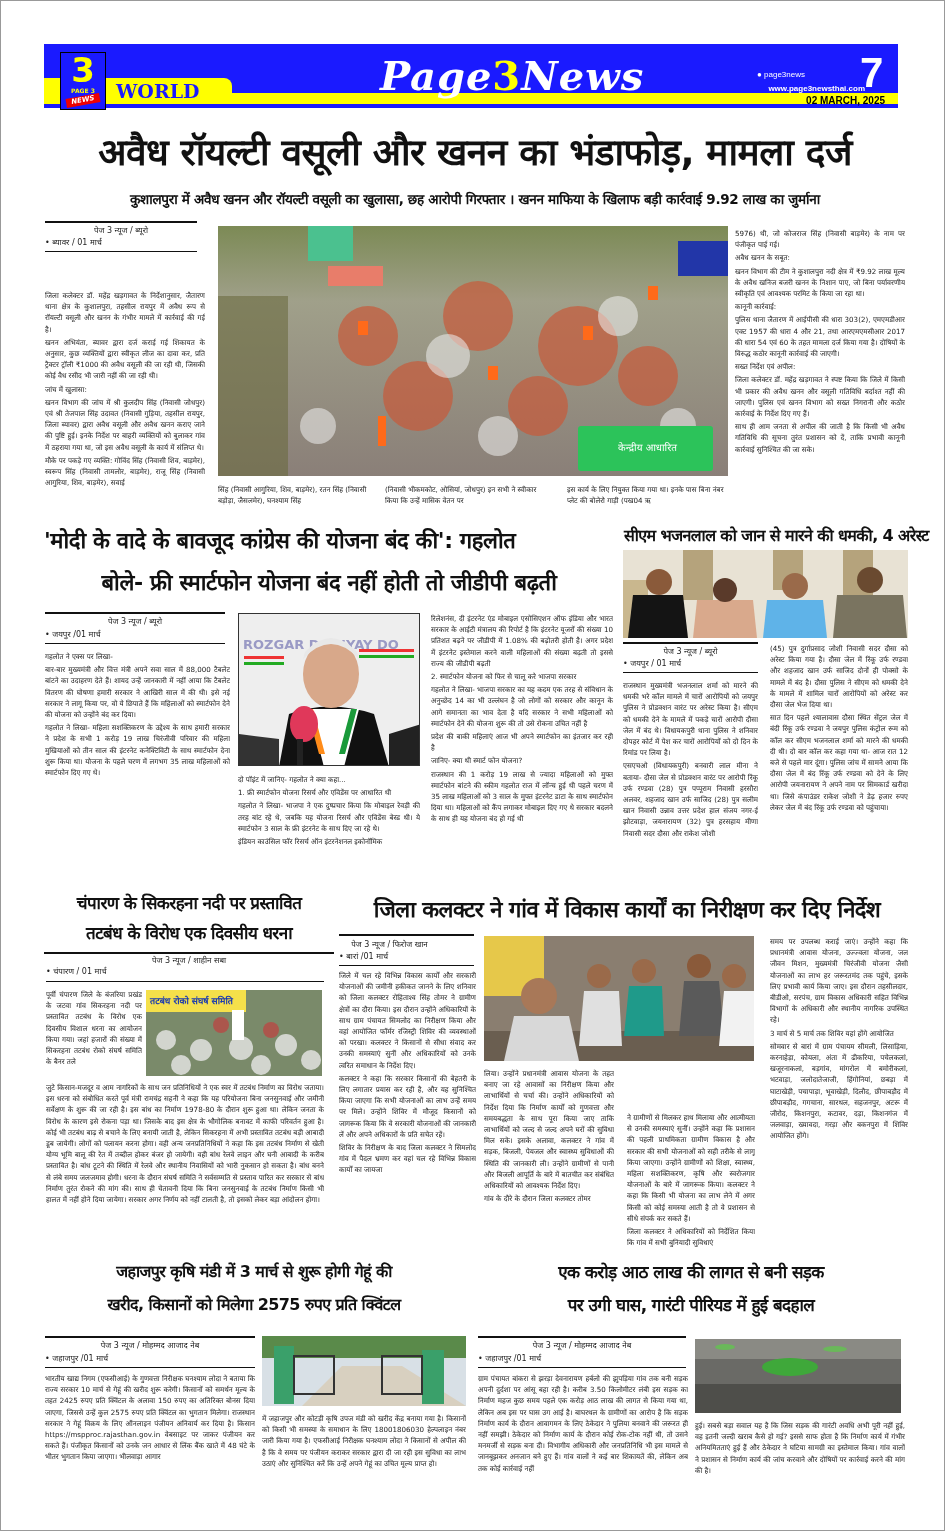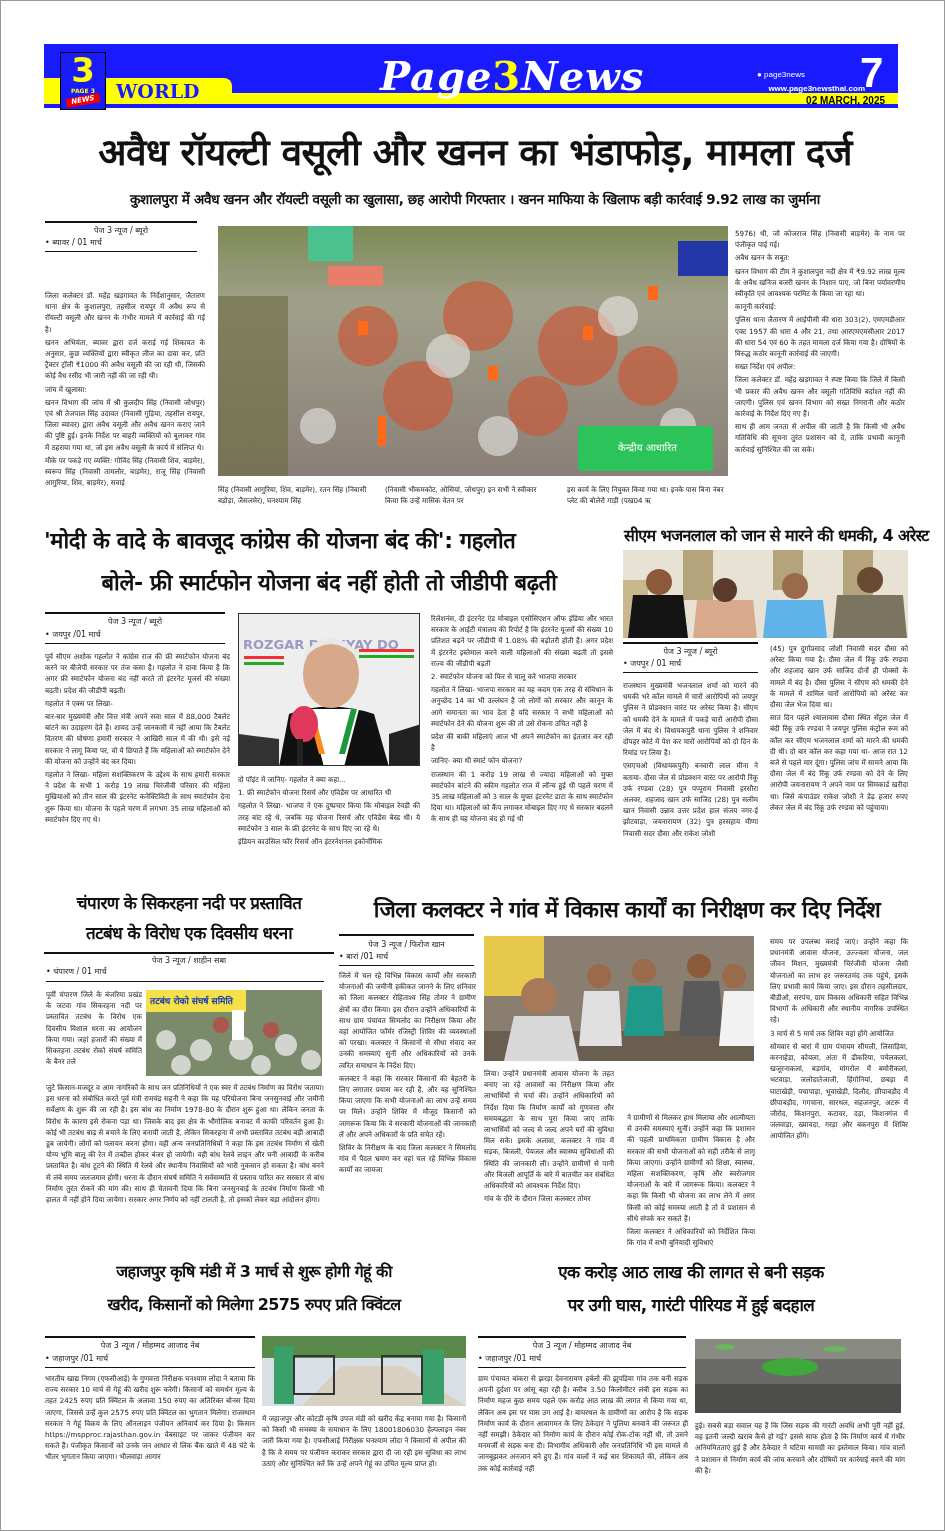--- a/index.html
+++ b/index.html
@@ -127,21 +127,20 @@
 </div>
 
 <div class="abs h1" style="left:44px;top:524px;width:570px;font-size:22px;line-height:34px;letter-spacing:-0.4px;">'मोदी के वादे के बावजूद कांग्रेस की योजना बंद की': गहलोत</div>
 <div class="abs h1" style="left:44px;top:566px;width:570px;text-align:center;font-size:22px;line-height:34px;letter-spacing:-0.4px;">बोले- फ्री स्मार्टफोन योजना बंद नहीं होती तो जीडीपी बढ़ती</div>
 
 <div class="abs rule" style="left:45px;top:612px;width:180px;"></div>
 <div class="abs byline" style="left:45px;top:616px;width:180px;">पेज 3 न्यूज / ब्यूरो</div>
 <div class="abs dateline" style="left:45px;top:629px;width:180px;">जयपुर  /01 मार्च</div>
 <div class="abs rule" style="left:45px;top:643px;width:180px;height:1px;"></div>
 <div class="abs body-text" style="left:45px;top:651px;width:185px;height:222px;">
-  <p>पूर्व सीएम अशोक गहलोत ने कांग्रेस राज की फ्री स्मार्टफोन योजना बंद करने पर बीजेपी सरकार पर तंज कसा है। गहलोत ने दावा किया है कि अगर फ्री स्मार्टफोन योजना बंद नहीं करते तो इंटरनेट यूजर्स की संख्या बढ़ती। प्रदेश की जीडीपी बढ़ती।</p>
   <p>गहलोत ने एक्स पर लिखा-</p>
   <p>बार-बार मुख्यमंत्री और वित्त मंत्री अपने सवा साल में 88,000 टैबलेट बांटने का उदाहरण देते हैं। शायद उन्हें जानकारी में नहीं आया कि टैबलेट वितरण की घोषणा हमारी सरकार ने आखिरी साल में की थी। इसे नई सरकार ने लागू किया पर, वो ये छिपाते हैं कि महिलाओं को स्मार्टफोन देने की योजना को उन्होंने बंद कर दिया।</p>
   <p>गहलोत ने लिखा- महिला सशक्तिकरण के उद्देश्य के साथ हमारी सरकार ने प्रदेश के सभी 1 करोड़ 19 लाख चिरंजीवी परिवार की महिला मुखियाओं को तीन साल की इंटरनेट कनेक्टिविटी के साथ स्मार्टफोन देना शुरू किया था। योजना के पहले चरण में लगभग 35 लाख महिलाओं को स्मार्टफोन दिए गए थे।</p>
 </div>
 
 <div class="abs photo" style="left:238px;top:613px;width:182px;height:153px;border:1px solid #333;">
   <svg width="182" height="153" viewBox="0 0 182 153">
     <rect width="182" height="153" fill="#eeeeee"></rect>
     <text x="4" y="35" font-size="13" font-weight="bold" fill="#9a9ac5" font-family="DejaVu Sans, sans-serif">ROZGAR DO NYAY DO</text>
     <rect x="5" y="42" width="40" height="3" fill="#e33"></rect>
@@ -231,21 +230,21 @@
         <circle cx="125" cy="40" r="8"></circle>
       </g>
     <rect x="86" y="20" width="12" height="30" fill="#fff"></rect>
   </svg>
 </div>
 <div class="abs body-text" style="left:46px;top:989px;width:96px;height:93px;">पूर्वी चंपारण जिले के बंजरिया प्रखंड के जटवा गांव सिकरहना नदी पर प्रस्तावित तटबंध के विरोध एक दिवसीय विशाल धरना का आयोजन किया गया। जहां हजारों की संख्या में सिकरहना तटबंध रोको संघर्ष समिति के बैनर तले</div>
 <div class="abs body-text" style="left:46px;top:1082px;width:278px;height:162px;">जुटे किसान-मजदूर व आम नागरिकों के साथ जन प्रतिनिधियों ने एक स्वर में तटबंध निर्माण का विरोध जताया। इस धरना को संबोधित करते पूर्व मंत्री रामचंद्र सहनी ने कहा कि यह परियोजना बिना जनसुनवाई और जमीनी सर्वेक्षण के शुरू की जा रही है। इस बांध का निर्माण 1978-80 के दौरान शुरू हुआ था। लेकिन जनता के विरोध के कारण इसे रोकना पड़ा था। जिसके बाद इस क्षेत्र के भौगोलिक बनावट में काफी परिवर्तन हुआ है। कोई भी तटबंध बाढ़ से बचाने के लिए बनायी जाती है, लेकिन सिकरहना में अभी प्रस्तावित तटबंध बड़ी आबादी डूब जायेगी। लोगों को पलायन करना होगा। वही अन्य जनप्रतिनिधियों ने कहा कि इस तटबंध निर्माण से खेती योग्य भूमि बालू की रेत में तब्दील होकर बंजर हो जायेगी। वही बांध रेलवे लाइन और घनी आबादी के करीब प्रस्तावित है। बांध टूटने की स्थिति में रेलवे और स्थानीय निवासियों को भारी नुकसान हो सकता है। बांध बनने से लंबे समय जलजमाव होगी। धरना के दौरान संघर्ष समिति ने सर्वसम्मति से प्रस्ताव पारित कर सरकार से बांध निर्माण तुरंत रोकने की मांग की। साथ ही चेतावनी दिया कि बिना जनसुनवाई के तटबंध निर्माण किसी भी हालत में नहीं होने दिया जायेगा। सरकार अगर निर्णय को नहीं टालती है, तो इसको लेकर बड़ा आंदोलन होगा।</div>
 
 <div class="abs h1" style="left:344px;top:890px;width:566px;text-align:center;font-size:22px;line-height:40px;letter-spacing:-0.6px;">जिला कलक्टर ने गांव में विकास कार्यों का निरीक्षण कर दिए निर्देश</div>
 <div class="abs rule" style="left:339px;top:934px;width:135px;"></div>
-<div class="abs byline" style="left:339px;top:939px;width:135px;">पेज 3 न्यूज / फिरोज खान</div>
+<div class="abs byline" style="left:322px;top:939px;width:135px;">पेज 3 न्यूज / फिरोज खान</div>
 <div class="abs dateline" style="left:339px;top:951px;width:135px;">बारां  /01 मार्च</div>
 <div class="abs rule" style="left:339px;top:965px;width:135px;height:1px;"></div>
 <div class="abs body-text" style="left:339px;top:970px;width:137px;height:278px;">
   <p>जिले में चल रहे विभिन्न विकास कार्यों और सरकारी योजनाओं की जमीनी हकीकत जानने के लिए शनिवार को जिला कलक्टर रोहिताश्व सिंह तोमर ने ग्रामीण क्षेत्रों का दौरा किया। इस दौरान उन्होंने अधिकारियों के साथ ग्राम पंचायत सिमलोद का निरीक्षण किया और वहां आयोजित फॉर्मर रजिस्ट्री शिविर की व्यवस्थाओं को परखा। कलक्टर ने किसानों से सीधा संवाद कर उनकी समस्याएं सुनीं और अधिकारियों को उनके त्वरित समाधान के निर्देश दिए।</p>
   <p>कलक्टर ने कहा कि सरकार किसानों की बेहतरी के लिए लगातार प्रयास कर रही है, और यह सुनिश्चित किया जाएगा कि सभी योजनाओं का लाभ उन्हें समय पर मिले। उन्होंने शिविर में मौजूद किसानों को जागरूक किया कि वे सरकारी योजनाओं की जानकारी लें और अपने अधिकारों के प्रति सचेत रहें।</p>
   <p>शिविर के निरीक्षण के बाद जिला कलक्टर ने सिमलोद गांव में पैदल भ्रमण कर वहां चल रहे विभिन्न विकास कार्यों का जायजा</p>
 </div>
 <div class="abs photo" style="left:484px;top:936px;width:270px;height:125px;">
   <svg width="270" height="125" viewBox="0 0 270 125">
     <rect width="270" height="125" fill="#8a7e70"></rect>

